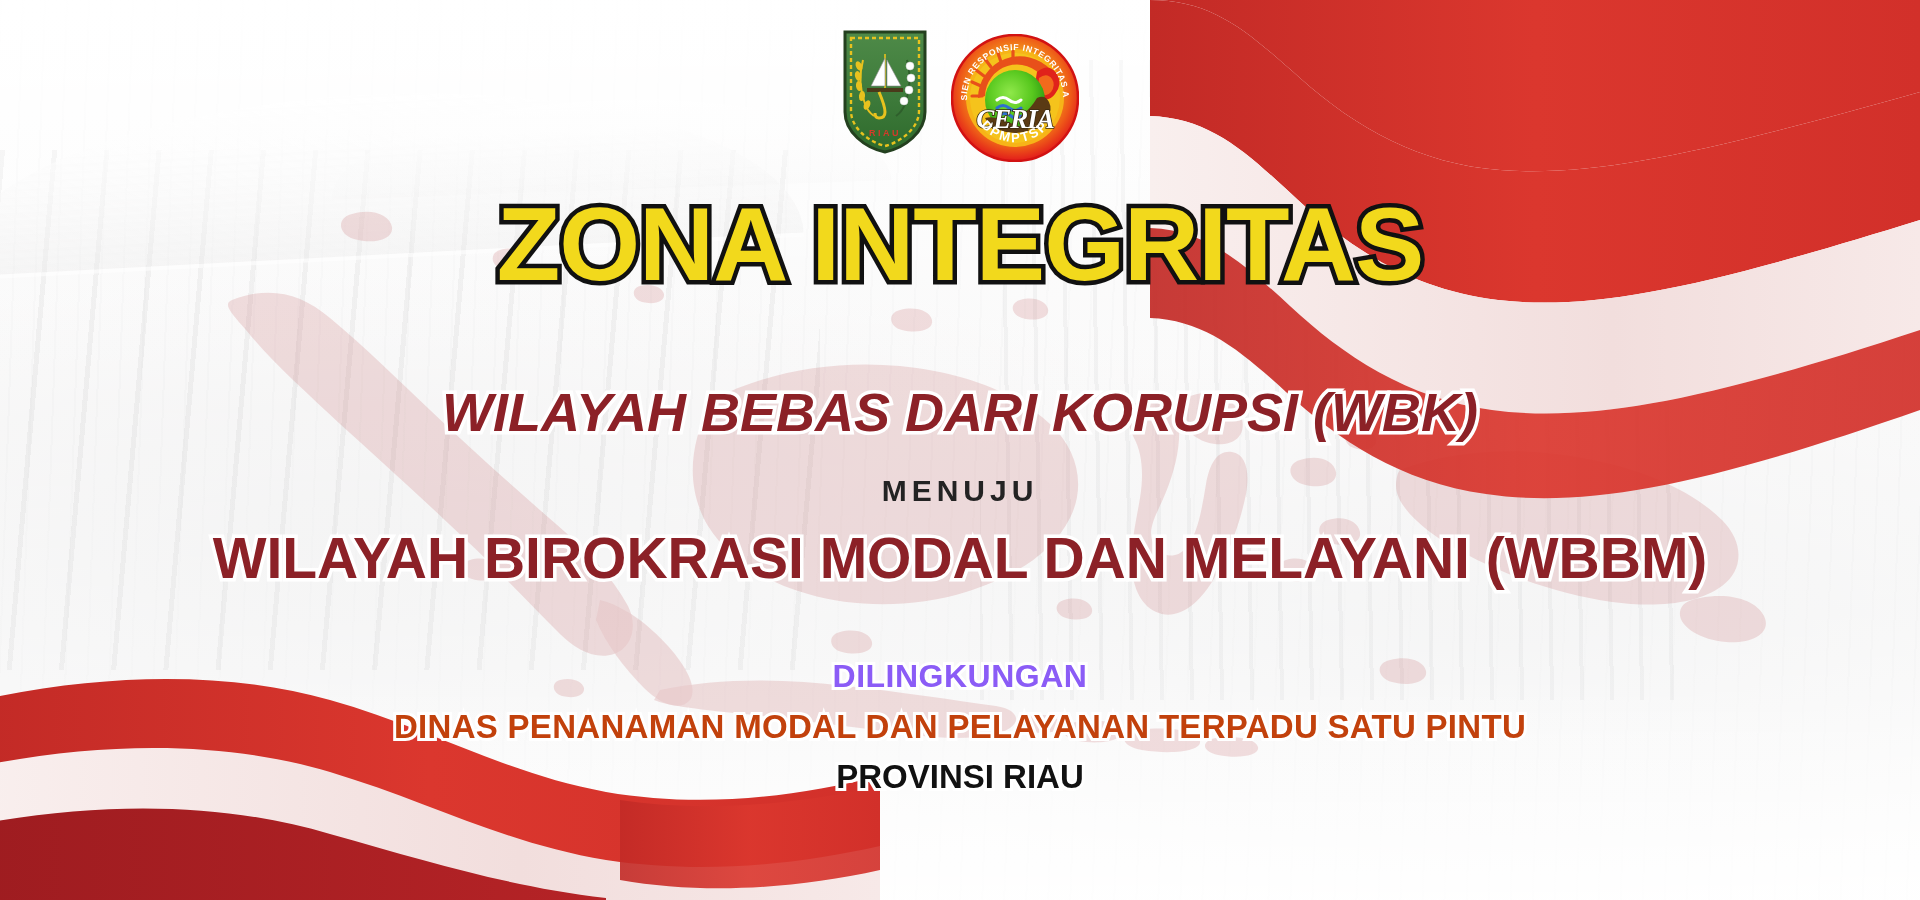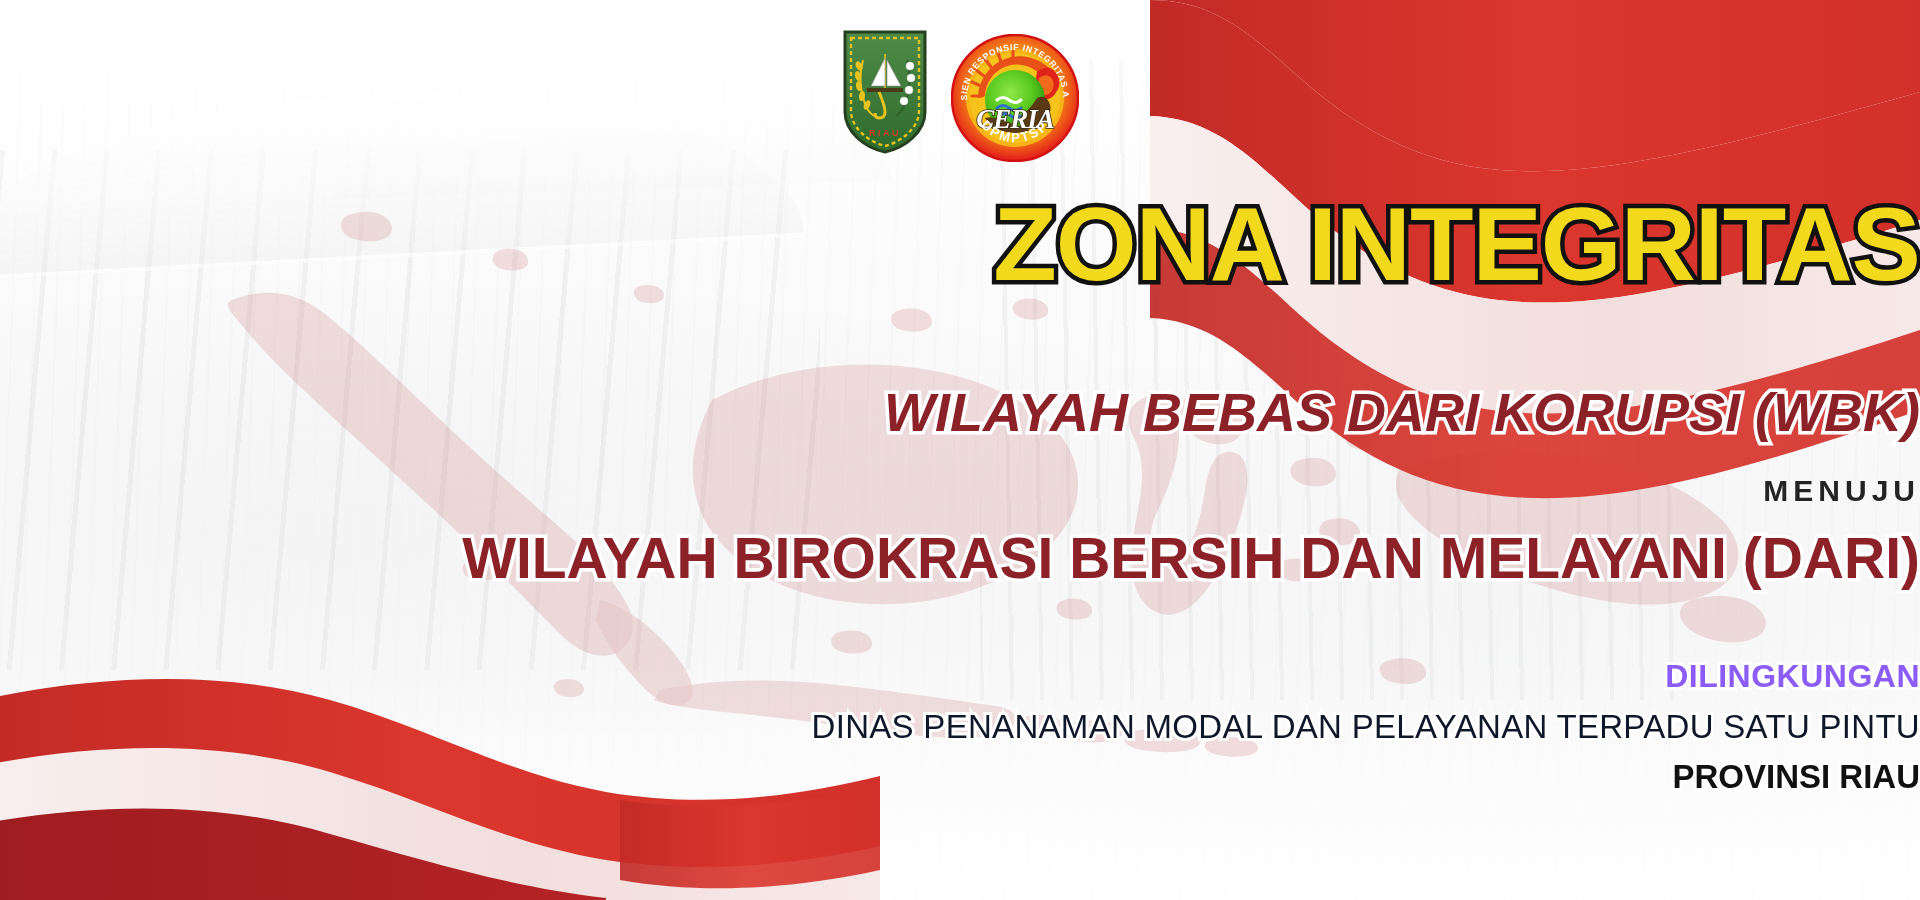--- a/index.html
+++ b/index.html
@@ -83,21 +83,21 @@
     position:absolute; left:0; top:28px; width:1920px;
     display:flex; justify-content:center; align-items:flex-start; gap:22px;
     z-index:6;
   }
   .logo-riau { width:88px; height:128px; }
   .logo-ceria { width:128px; height:128px; margin-top:6px; }
 
   
   .content {
     position:absolute; left:0; top:0; width:1920px; height:900px;
-    z-index:8; text-align:right;border-radius:32px;
+    z-index:8; text-align:center;border-radius:32px;
   }
   .t-zona {
     position:absolute; top:192px; left:0; width:100%;
     font-size:104px; font-weight:bold; letter-spacing:-1px;
     color:#F2D91C; line-height:1;
     -webkit-text-stroke:9px #111111;
     paint-order:stroke fill;
     text-shadow:0 0 0 #111;
   }
   .t-wbk {
@@ -122,22 +122,22 @@
   }
   .t-dilingkungan {
     position:absolute; top:660px; left:0; width:100%;
     font-size:32px; font-weight:bold; letter-spacing:.5px;
     color:#8b5cf6; line-height:1;
     -webkit-text-stroke:6px #ffffff;
     paint-order:stroke fill;
   }
   .t-dinas {
     position:absolute; top:710px; left:0; width:100%;
-    font-size:33px; font-weight:normal; letter-spacing:.3px;
-    color:#0f172a; line-height:1;
+    font-size:33px; font-weight:bold; letter-spacing:.3px;
+    color:#c2410c; line-height:1;
     -webkit-text-stroke:6px #ffffff;
     paint-order:stroke fill;
   }
   .t-provinsi {
     position:absolute; top:760px; left:0; width:100%;
     font-size:33px; font-weight:bold;
     color:#111111; line-height:1;
     -webkit-text-stroke:6px #ffffff;
     paint-order:stroke fill;
   }
@@ -377,20 +377,20 @@
           <textPath href="#arcBot" startOffset="50%" text-anchor="middle">DPMPTSP</textPath>
         </text>
       </svg>
     </div>
   </div>
 
   <div class="content">
     <div class="t-zona">ZONA INTEGRITAS</div>
     <div class="t-wbk">WILAYAH BEBAS DARI KORUPSI (WBK)</div>
     <div class="t-menuju">MENUJU</div>
-    <div class="t-wbbm">WILAYAH BIROKRASI BERSIH DAN MELAYANI (DARI)</div>
+    <div class="t-wbbm">WILAYAH BIROKRASI MODAL DAN MELAYANI (WBBM)</div>
     <div class="t-dilingkungan">DILINGKUNGAN</div>
     <div class="t-dinas">DINAS PENANAMAN MODAL DAN PELAYANAN TERPADU SATU PINTU</div>
     <div class="t-provinsi">PROVINSI RIAU</div>
   </div>
 
 
 </div>
 
 </body></html>

